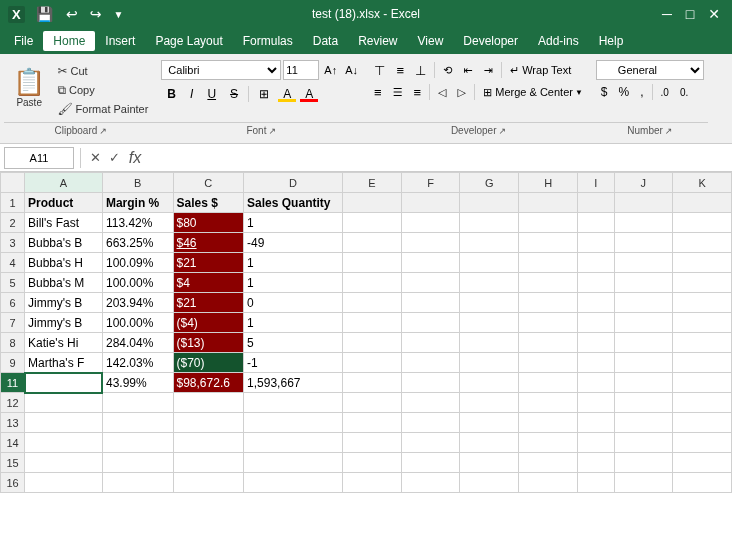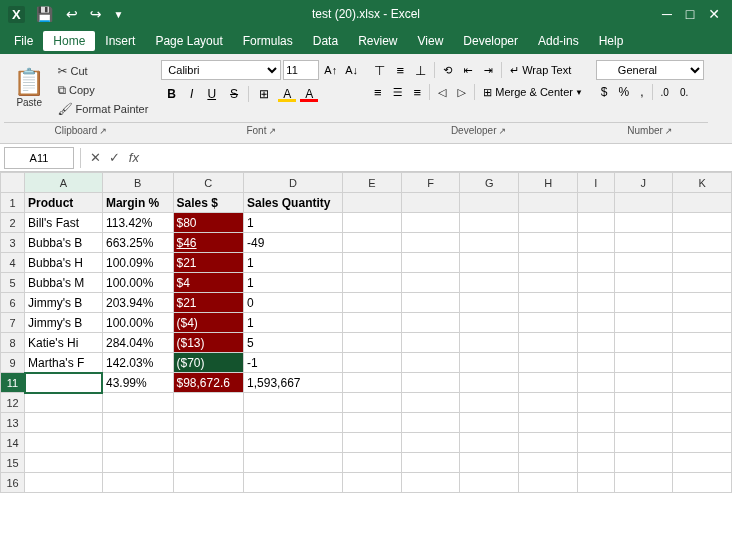--- a/index.html
+++ b/index.html
@@ -224,21 +224,21 @@
       padding: 0 3px;
       height: 22px;
     }
     .formula-input {
       flex: 1;
       border: none;
       outline: none;
       font-size: 12px;
       padding: 1px 4px;
     }
-    .fx-label { font-size: 13px; font-style: italic; color: #555; margin: 0 2px; }
+    .fx-label { font-size: 16px; font-style: italic; color: #555; margin: 0 2px; }
 
     
     .spreadsheet { overflow: auto; }
     .sheet-table {
       border-collapse: collapse;
       table-layout: fixed;
       font-size: 12px;
     }
     .sheet-table th, .sheet-table td {
       border: 1px solid #d0d0d0;
@@ -279,21 +279,21 @@
 <body>
 
 <div class="title-bar">
   <div class="title-bar-left">
     <span style="background:#1a5c38;color:white;font-weight:bold;font-size:13px;padding:1px 4px;border-radius:2px;margin-right:4px;">X</span>
     <span class="title-icon">💾</span>
     <span class="title-icon">↩</span>
     <span class="title-icon">↪</span>
     <span class="title-icon" style="font-size:10px;">▼</span>
   </div>
-  <div style="position:absolute;left:50%;transform:translateX(-50%);color:white;font-size:12px;">test (20).xlsx - Excel</div>
+  <div style="position:absolute;left:50%;transform:translateX(-50%);color:white;font-size:12px;">test (18).xlsx - Excel</div>
   <div class="title-bar-icons">
     <span class="title-icon">─</span>
     <span class="title-icon">□</span>
     <span class="title-icon">✕</span>
   </div>
 </div>
 
 <div class="menu-bar">
   <span class="menu-item">File</span>
   <span class="menu-item active">Home</span>

